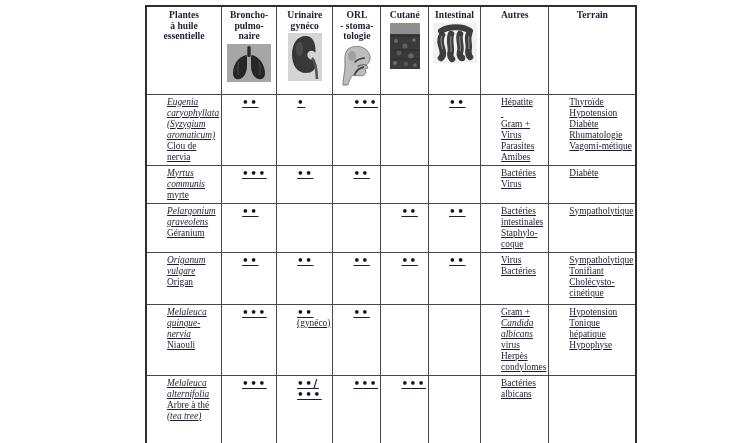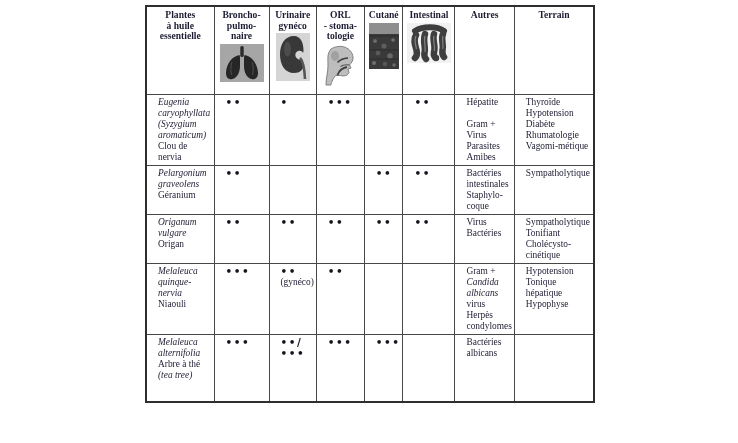--- a/index.html
+++ b/index.html
@@ -10,21 +10,21 @@
     position:absolute; left:145px; top:5px;
     border-collapse:collapse; table-layout:fixed;
     border:2px solid #2e2e2e; background:#ffffff;
   }
   th, td { border:1px solid #474747; vertical-align:top; }
   thead th {
     font-weight:bold; text-align:center;
     padding:3px 1px 0 1px; font-size:9.6px; line-height:10.5px;
     height:88px;
   }
-  tbody td { padding:2px 2px 2px 11px; font-size:9.4px; line-height:11px; }
+  tbody td { padding:2px 2px 2px 20px; font-size:9.4px; line-height:11px;text-decoration:underline; }
   tbody tr:nth-child(1) { height:69px; }
   tbody tr:nth-child(2) { height:36px; }
   tbody tr:nth-child(3) { height:46px; }
   tbody tr:nth-child(4) { height:52px; }
   tbody tr:nth-child(5) { height:68px; }
   tbody tr:nth-child(6) { height:70px; }
   .line { white-space:nowrap; }
   .it { font-style:italic; }
   .dots {
     font-family:"DejaVu Sans", sans-serif;
@@ -194,20 +194,45 @@
           <td>
             <div class="line">Thyroïde</div>
             <div class="line">Hypotension</div>
             <div class="line">Diabète</div>
             <div class="line">Rhumatologie</div>
             <div class="line">Vagomi-métique</div>
           </td>
         </tr>
         <tr>
           <td>
+            <div class="line it">Myrtus</div>
+            <div class="line it">communis</div>
+            <div class="line">myrte</div>
+          </td>
+          <td>
+            <div class="line dots">•••</div>
+          </td>
+          <td>
+            <div class="line dots">••</div>
+          </td>
+          <td>
+            <div class="line dots">••</div>
+          </td>
+          <td></td>
+          <td></td>
+          <td>
+            <div class="line">Bactéries</div>
+            <div class="line">Virus</div>
+          </td>
+          <td>
+            <div class="line">Diabète</div>
+          </td>
+        </tr>
+        <tr>
+          <td>
             <div class="line it">Pelargonium</div>
             <div class="line it">graveolens</div>
             <div class="line">Géranium</div>
           </td>
           <td>
             <div class="line dots">••</div>
           </td>
           <td></td>
           <td></td>
           <td>

